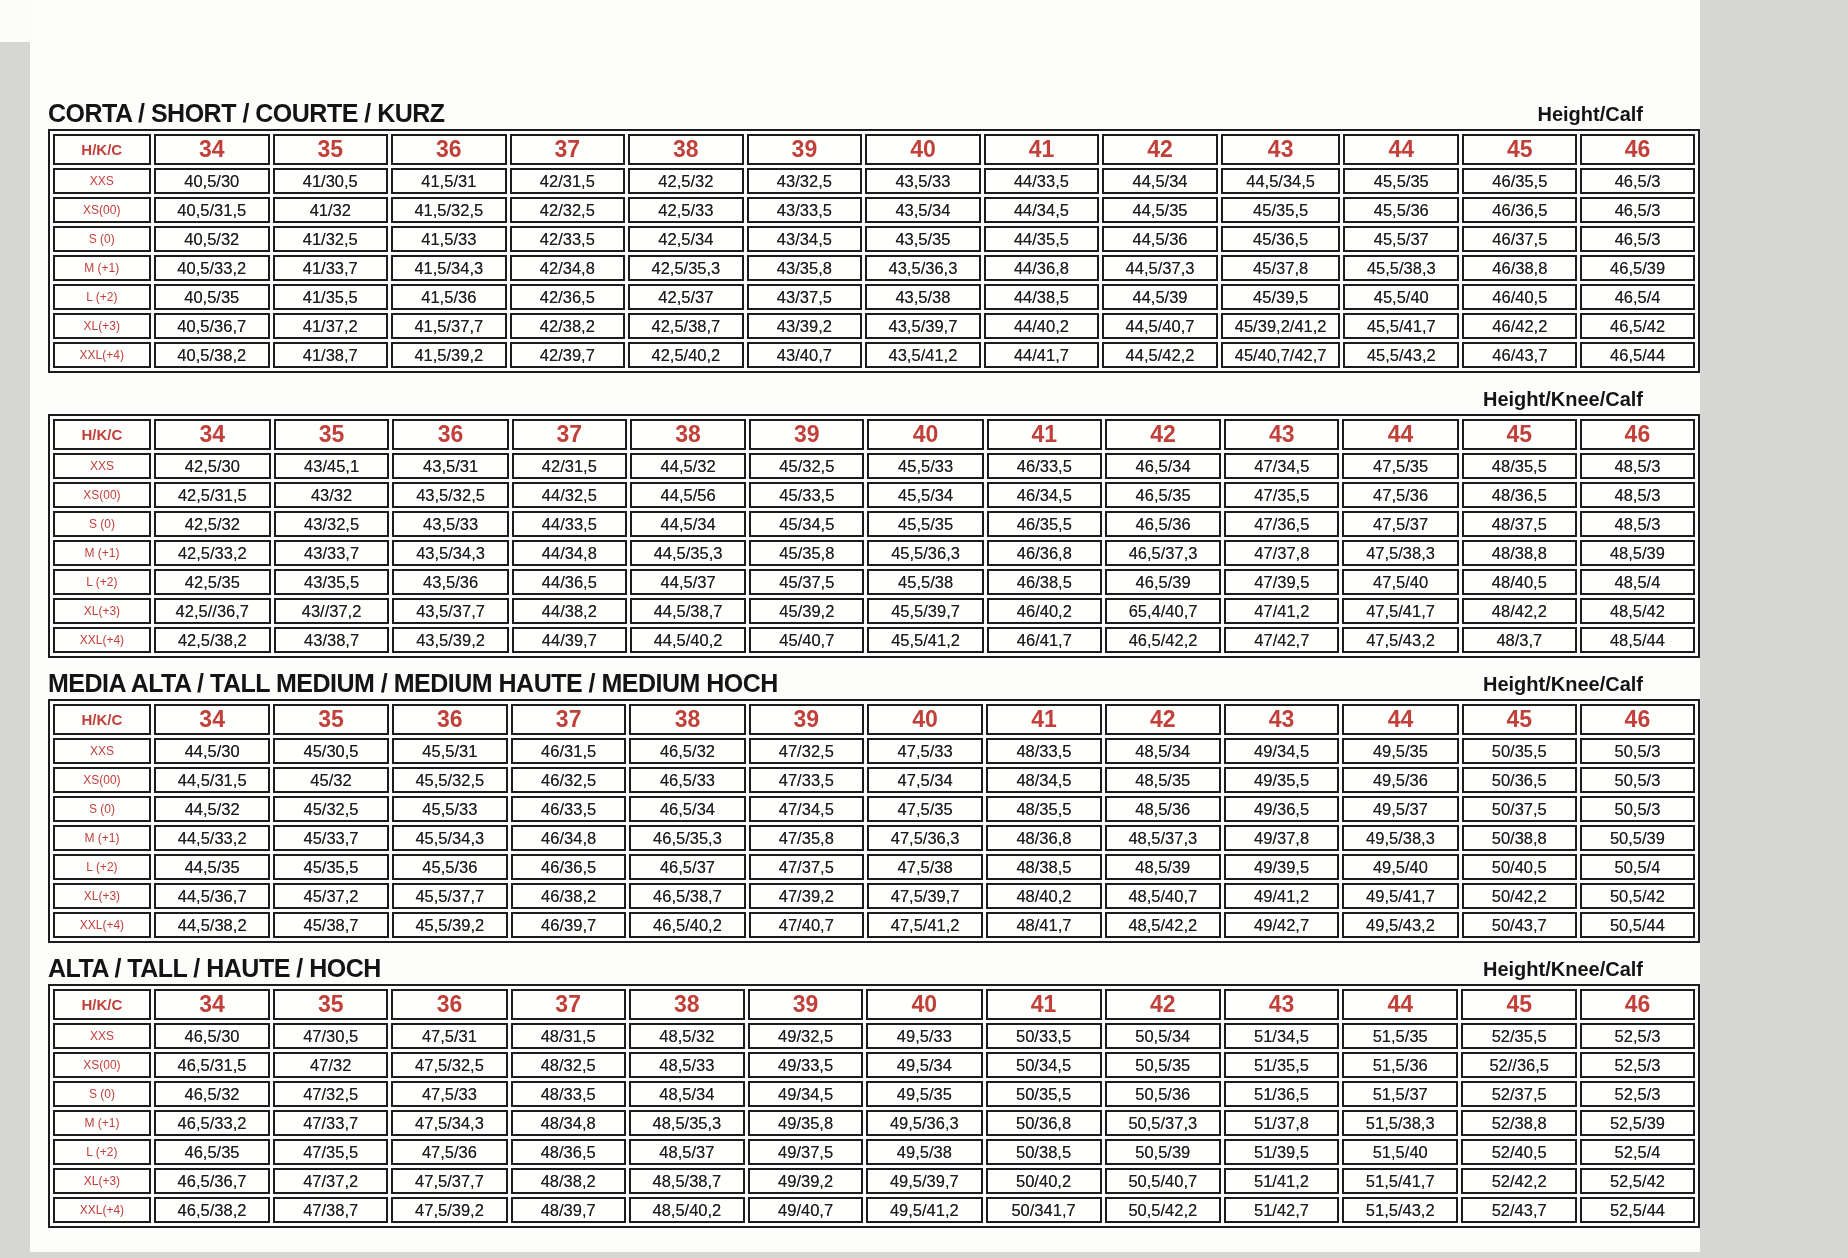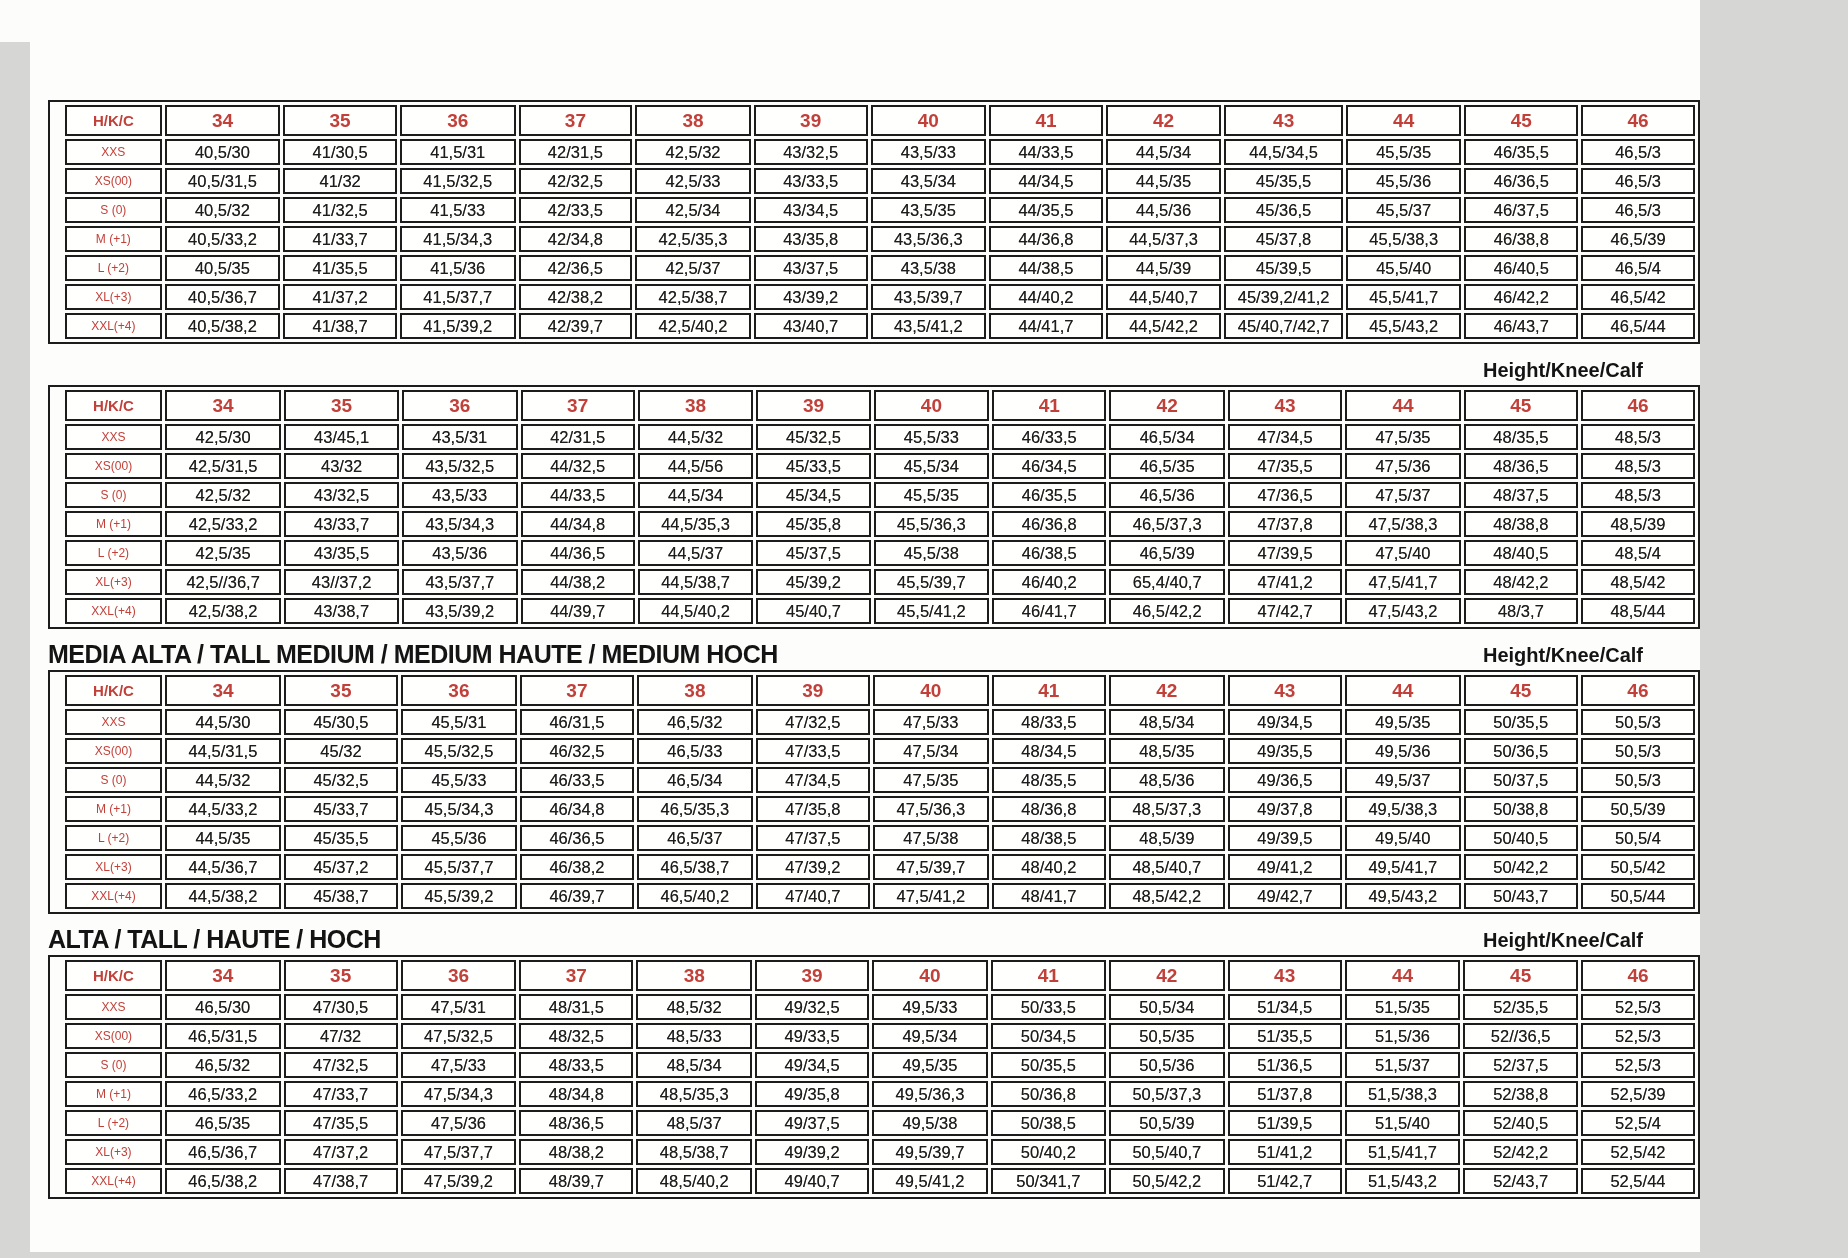--- a/index.html
+++ b/index.html
@@ -21,43 +21,47 @@
   .tagline{font-size:14px;letter-spacing:14px;color:#9d9d9d;font-weight:700;margin-top:-8px;}
   
   .sections{position:absolute;top:100px;left:18px;}
   .section{margin-bottom:12px;}
   .title-row{position:relative;height:27px;margin-bottom:2px;}
   .title-row h2{margin:0;font-size:25px;line-height:26px;font-weight:700;
     letter-spacing:-0.5px;color:#141414;display:inline-block;}
   .measure{position:absolute;right:57px;top:3px;font-size:20px;font-weight:700;color:#141414;}
   
   table.size{border-collapse:separate;border-spacing:3px;table-layout:fixed;
-    border:2px solid #1c1c1c;background:transparent;padding-left:12px;}
+    border:2px solid #1c1c1c;background:transparent;}
   table.size th,table.size td{border:2px solid #1c1c1c;background:#fffffe;
     text-align:center;padding:0;overflow:hidden;}
-  table.size thead th{height:27px;color:#c2403a;font-size:19px;font-weight:700;width:118px;}
+  table.size thead th{height:27px;color:#c2403a;font-size:23px;font-weight:700;width:118px;}
   table.size thead th.corner{width:100px;font-size:15px;}
   table.size tbody th.rowlabel{color:#c2403a;font-size:12px;font-weight:400;height:22px;}
   table.size tbody td{height:22px;font-size:16.5px;font-weight:400;color:#1d1d1d;
     text-shadow:0 0 0.5px rgba(0,0,0,.65);}
   
   .pen-mark{position:absolute;left:872px;top:146px;width:5px;height:13px;
     background:#2a2a2a;border-radius:3px 3px 1px 1px;transform:rotate(14deg);}
 </style>
 </head>
 <body>
 
 <div class="page">
 
 
   <div class="pen-mark"></div>
 
   <div class="sections">
 
     <div class="section">
+      <div class="title-row">
+        <h2>CORTA / SHORT / COURTE / KURZ</h2>
+        <div class="measure">Height/Calf</div>
+      </div>
       <table class="size">
           <thead>
             <tr>
               <th class="corner">H/K/C</th>
               <th>34</th>
               <th>35</th>
               <th>36</th>
               <th>37</th>
               <th>38</th>
               <th>39</th>

